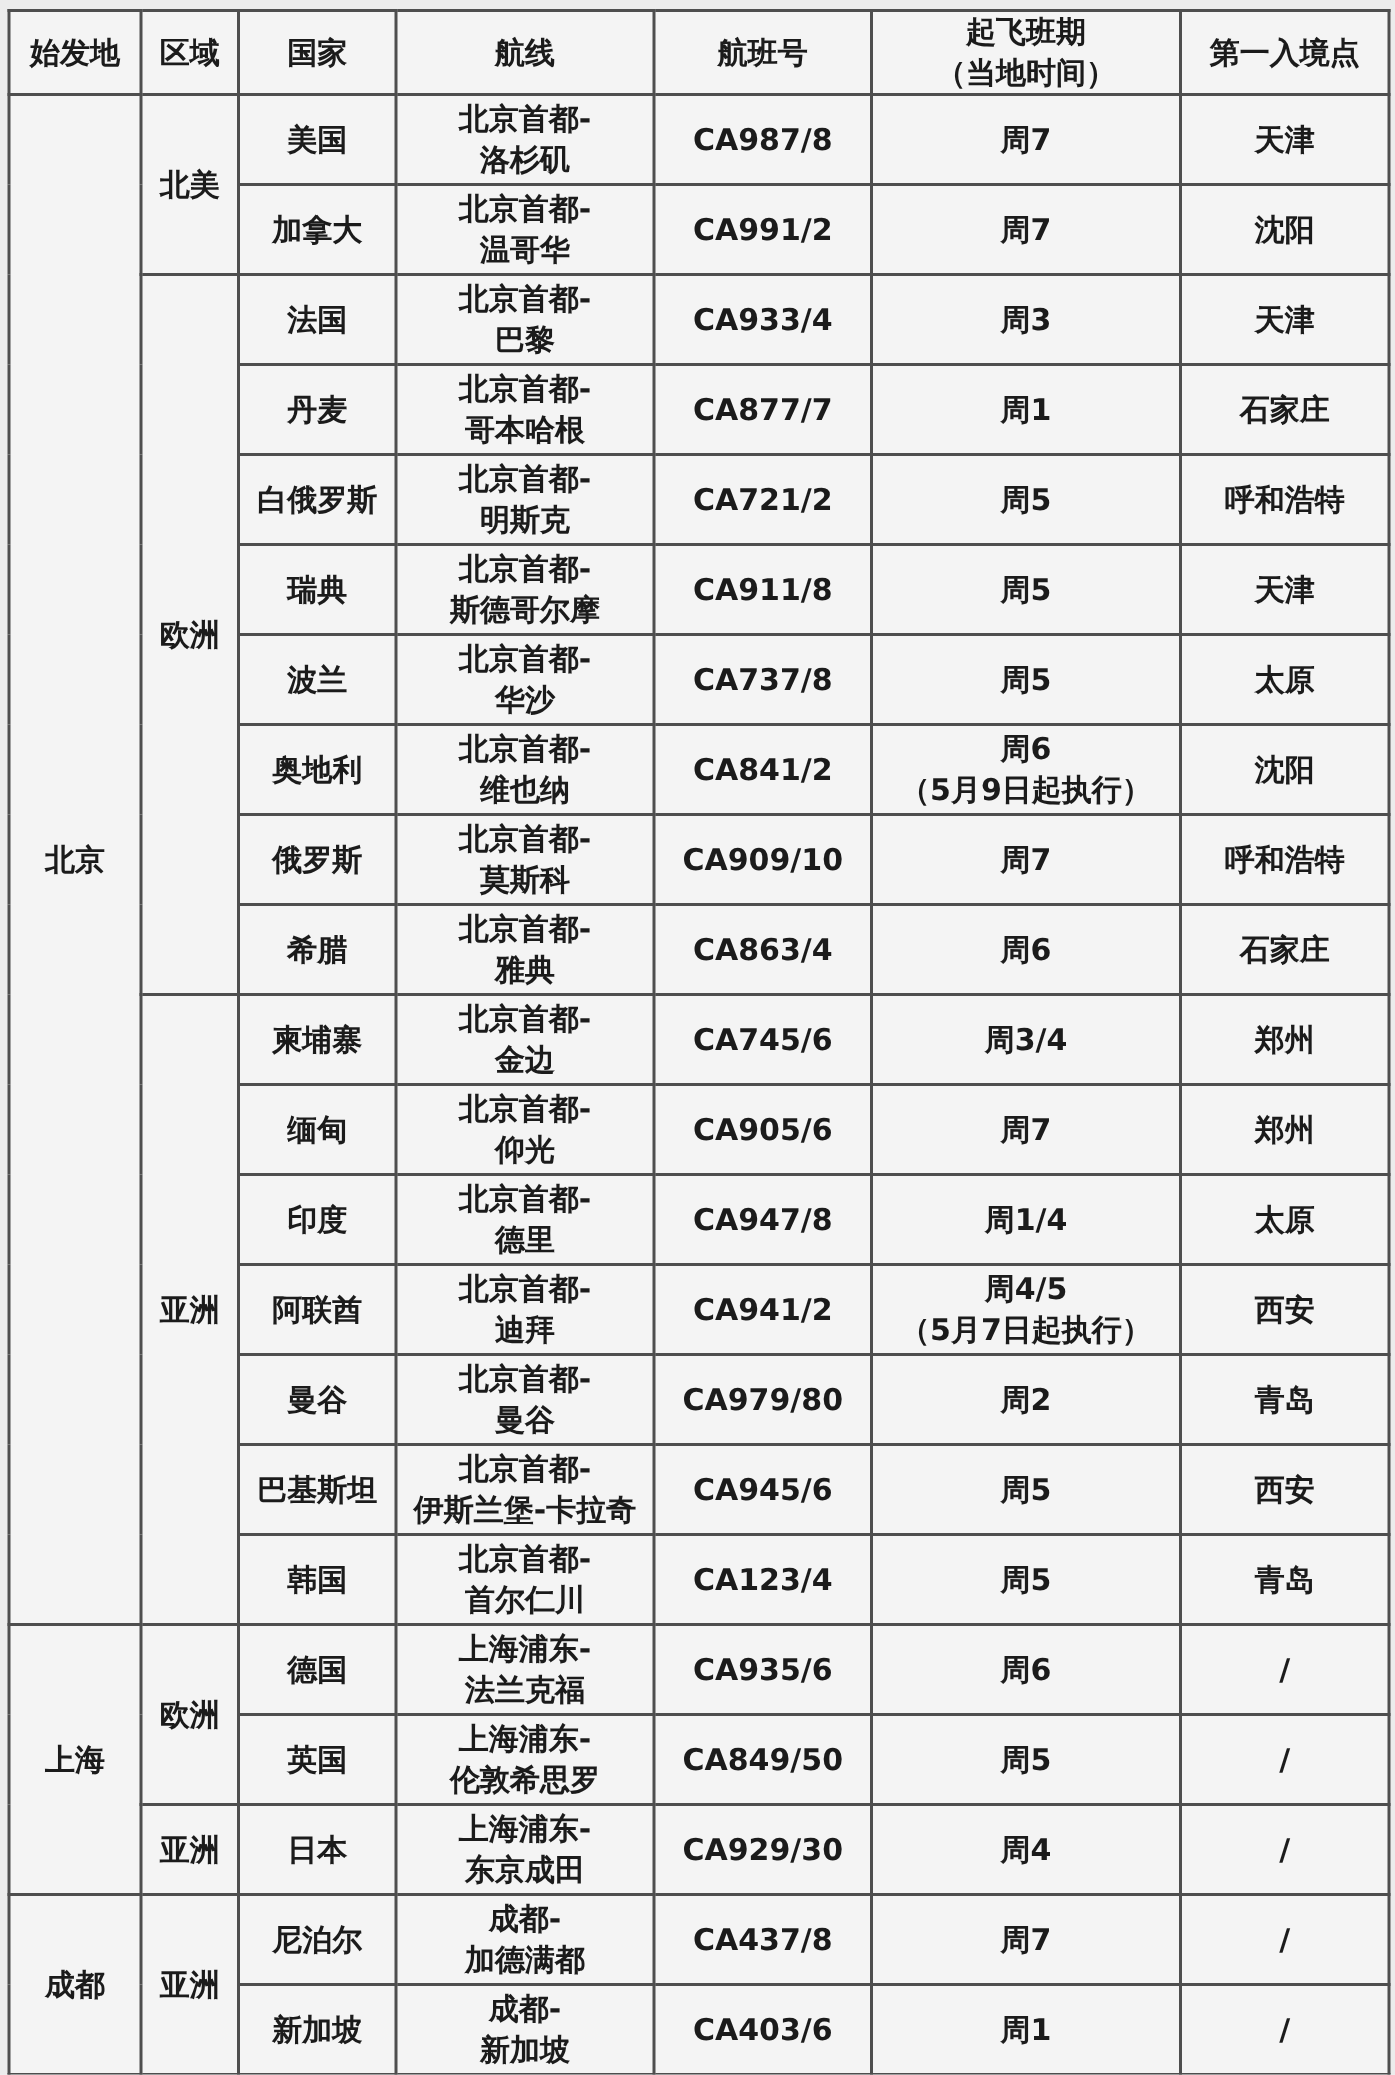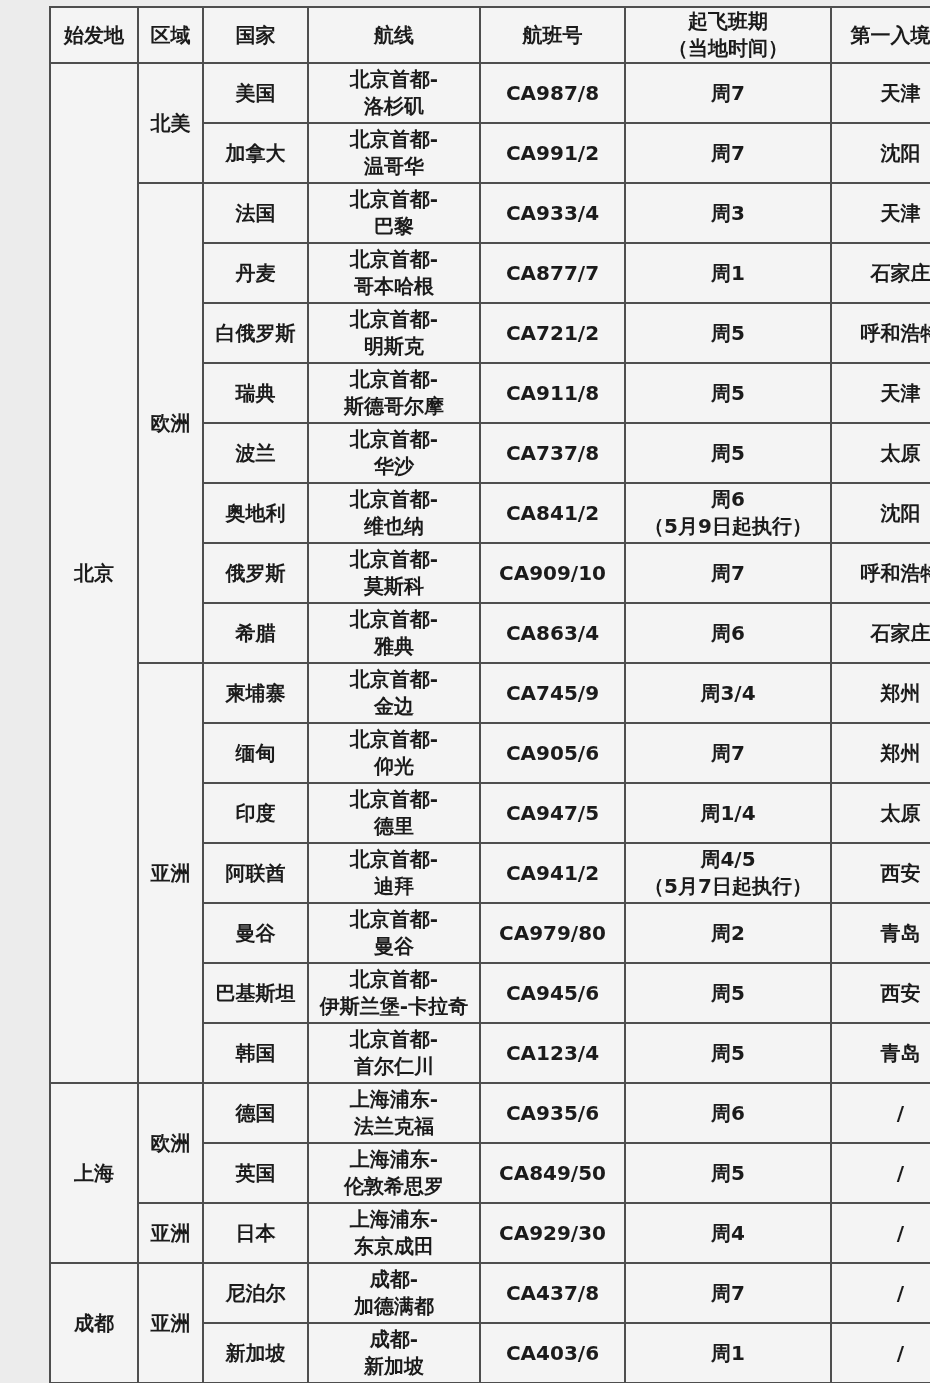--- a/index.html
+++ b/index.html
@@ -8,21 +8,20 @@
     background: #ececec;
     font-family: "DejaVu Sans", "Liberation Sans", sans-serif;
   }
   body {
     width: 930px;
     height: 1383px;
     overflow: hidden;
   }
   .table-wrap {
     padding: 6px 0 0 5px;
-    margin-left: 44px;
   }
   table.flight-table {
     border-collapse: collapse;
     table-layout: fixed;
     width: 920px;
     background: #f4f4f4;
     color: #1b1b1b;
   }
   table.flight-table th,
   table.flight-table td {
@@ -155,37 +154,37 @@
 雅典</td>
           <td>CA863/4</td>
           <td>周6</td>
           <td>石家庄</td>
         </tr>
         <tr>
           <td rowspan="7">亚洲</td>
           <td>柬埔寨</td>
           <td>北京首都-
 金边</td>
-          <td>CA745/9</td>
+          <td>CA745/6</td>
           <td>周3/4</td>
           <td>郑州</td>
         </tr>
         <tr>
           <td>缅甸</td>
           <td>北京首都-
 仰光</td>
           <td>CA905/6</td>
           <td>周7</td>
           <td>郑州</td>
         </tr>
         <tr>
           <td>印度</td>
           <td>北京首都-
 德里</td>
-          <td>CA947/5</td>
+          <td>CA947/8</td>
           <td>周1/4</td>
           <td>太原</td>
         </tr>
         <tr>
           <td>阿联酋</td>
           <td>北京首都-
 迪拜</td>
           <td>CA941/2</td>
           <td>周4/5
 （5月7日起执行）</td>

